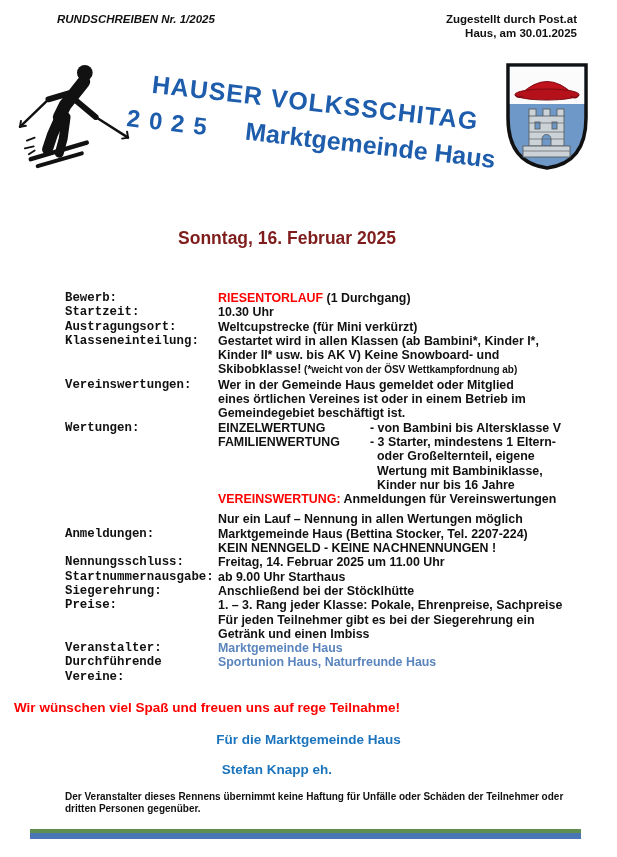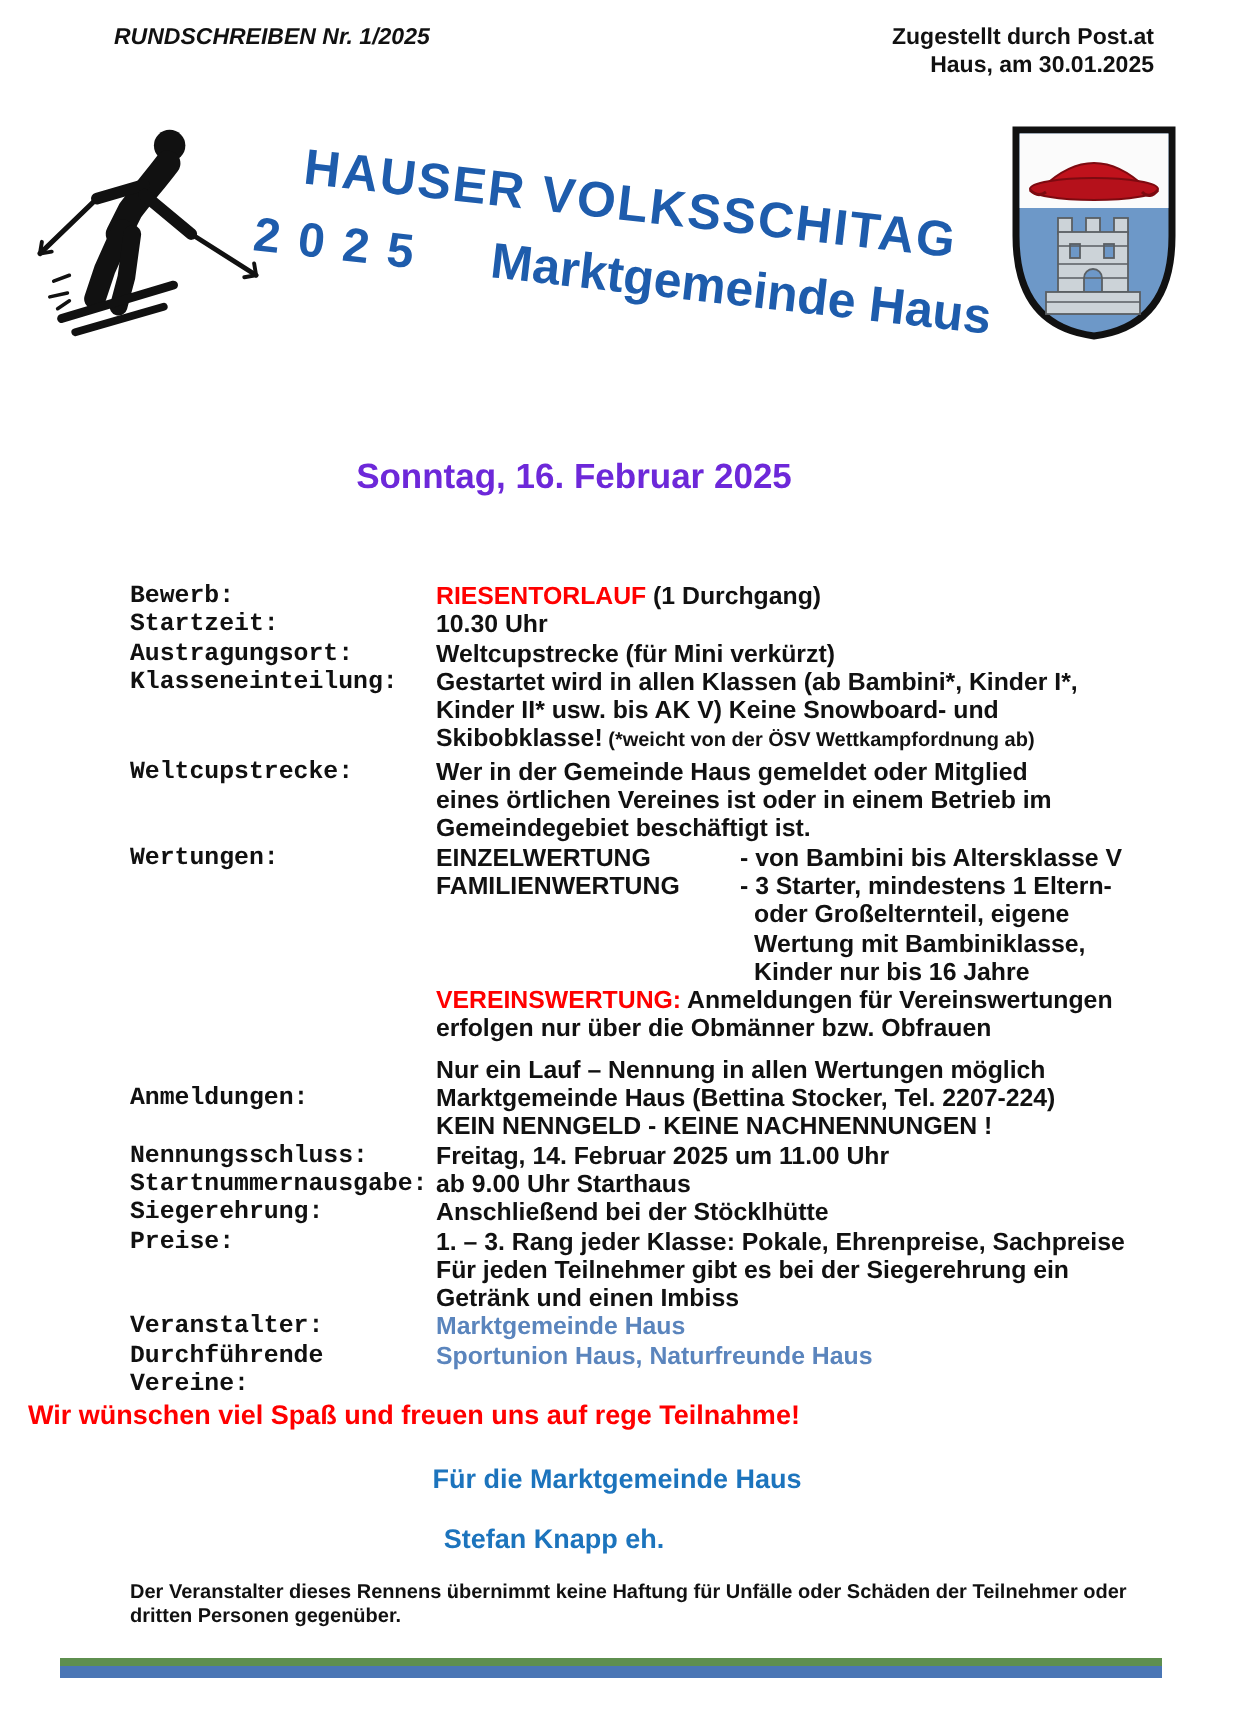--- a/index.html
+++ b/index.html
@@ -18,21 +18,21 @@
                transform-origin:left top;color:#1e5cac;text-align:center;}
   .title-line1{font-size:25px;letter-spacing:1px;white-space:nowrap;}
   .title-line2{margin-top:7px;display:flex;justify-content:center;align-items:baseline;gap:30px;white-space:nowrap;}
   .title-year{font-size:24px;letter-spacing:9px;}
   .title-sub{font-size:25px;}
 
   
   .invite-heading{position:absolute;left:0;top:186px;width:617px;text-align:center;
                   color:#ff0000;font-size:21px;}
   .invite-date{position:absolute;left:0;top:228px;width:574px;text-align:center;
-               color:#6d28d9;font-size:17.5px;}
+               color:#7f1d1d;font-size:17.5px;}
 
   
   .details{position:absolute;left:65px;top:291px;width:512px;font-size:12.4px;line-height:14.3px;}
   .row{display:flex;align-items:flex-start;}
   .lbl{width:153px;flex-shrink:0;font-family:Liberation Mono, monospace;}
   .val{width:359px;}
   .nw{white-space:nowrap;}
   .red{color:#ff0000;}
   .blue-val{color:#5b85bd;}
   .small-note{font-size:10px;}
@@ -132,21 +132,21 @@
     <div class="row">
       <div class="lbl">Klasseneinteilung:</div>
       <div class="val">
         <div class="nw">Gestartet wird in allen Klassen (ab Bambini*, Kinder I*,</div>
         <div class="nw">Kinder II* usw. bis AK V) Keine Snowboard- und</div>
         <div class="nw"><span>Skibobklasse!</span><span class="small-note"> (*weicht von der ÖSV Wettkampfordnung ab)</span></div>
       </div>
     </div>
 
     <div class="row">
-      <div class="lbl">Weltcupstrecke:</div>
+      <div class="lbl">Vereinswertungen:</div>
       <div class="val">
         <div class="nw">Wer in der Gemeinde Haus gemeldet oder Mitglied</div>
         <div class="nw">eines örtlichen Vereines ist oder in einem Betrieb im</div>
         <div class="nw">Gemeindegebiet beschäftigt ist.</div>
       </div>
     </div>
 
     <div class="row">
       <div class="lbl">Wertungen:</div>
       <div class="val">
@@ -157,21 +157,20 @@
         <div class="wrow">
           <div class="wname nw">FAMILIENWERTUNG</div>
           <div>
             <div class="nw">- 3 Starter, mindestens 1 Eltern-</div>
             <div class="nw indent">oder Großelternteil, eigene</div>
             <div class="nw indent">Wertung mit Bambiniklasse,</div>
             <div class="nw indent">Kinder nur bis 16 Jahre</div>
           </div>
         </div>
         <div class="nw"><span class="red">VEREINSWERTUNG:</span><span> Anmeldungen für Vereinswertungen</span></div>
-        <div class="nw">erfolgen nur über die Obmänner bzw. Obfrauen</div>
       </div>
     </div>
 
     <div class="spacer6"></div>
 
     <div class="row">
       <div class="lbl"></div>
       <div class="val nw">Nur ein Lauf – Nennung in allen Wertungen möglich</div>
     </div>
 

